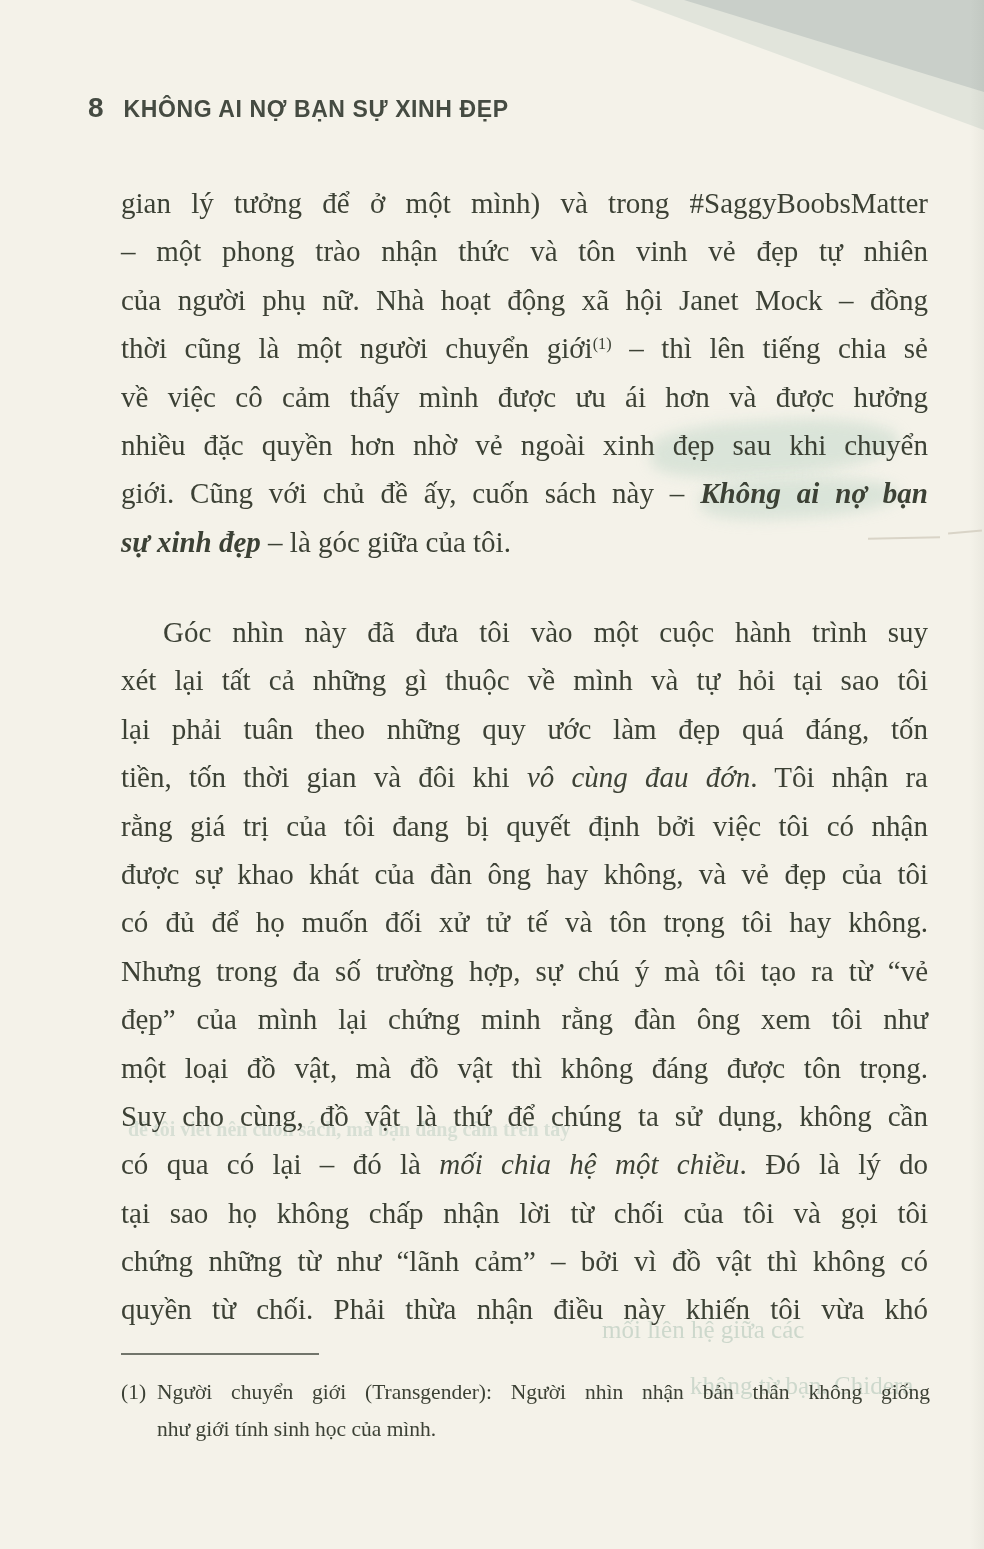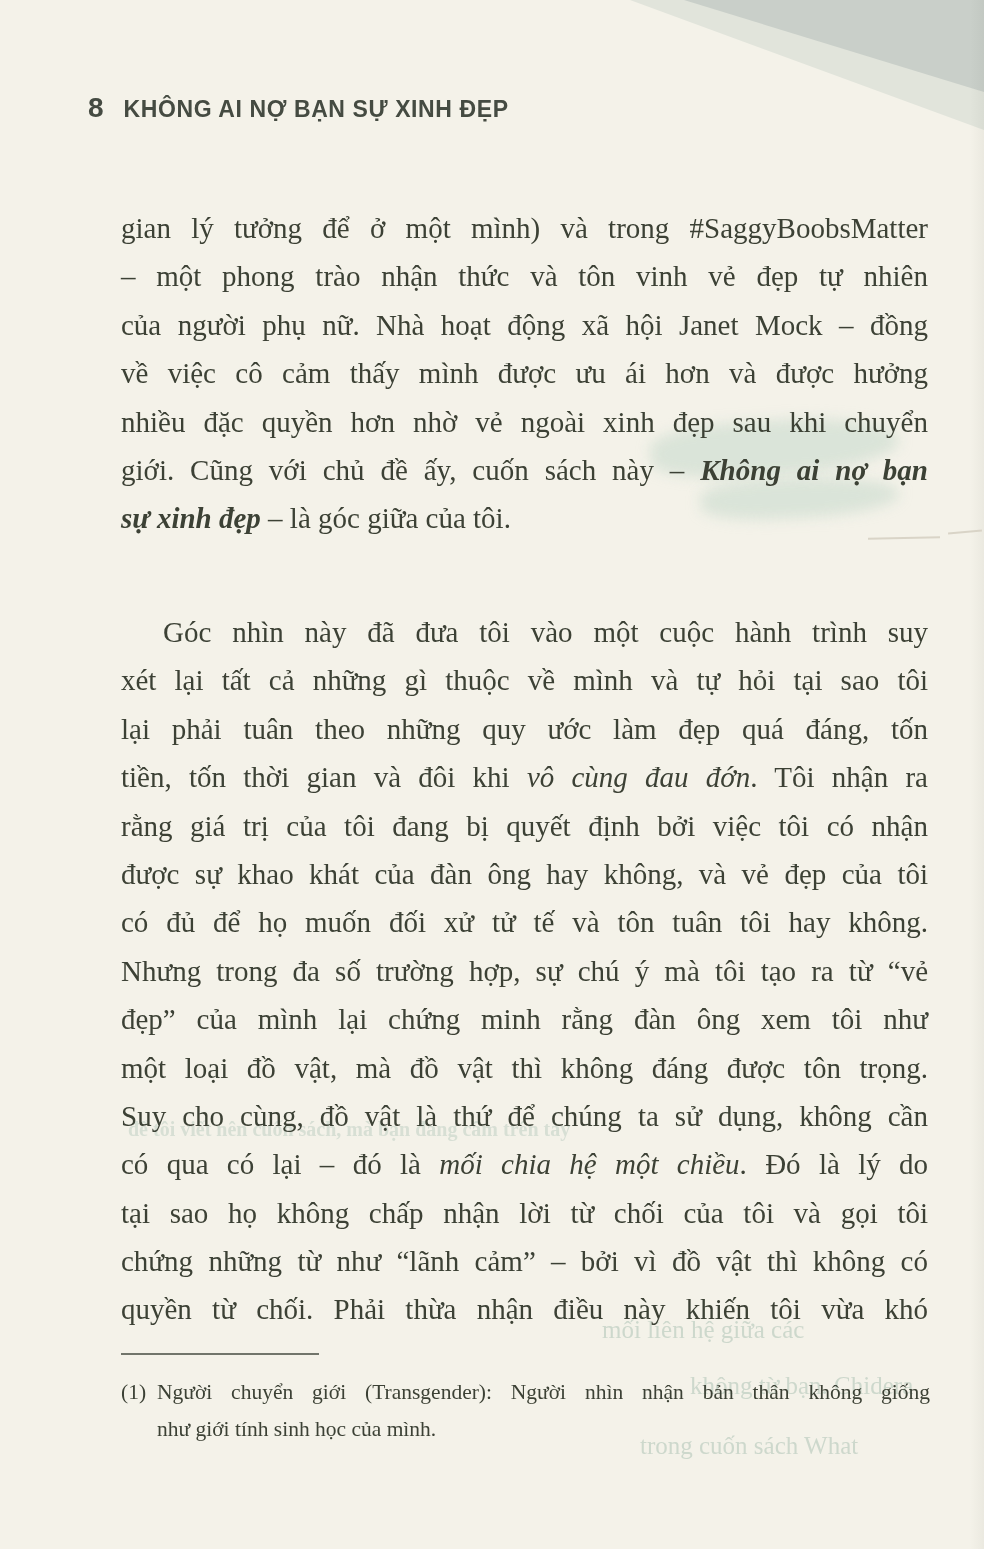--- a/index.html
+++ b/index.html
@@ -34,21 +34,21 @@
     color:#454b42;
   }
   .page-num { font-size:28px; }
   .running-title { font-size:23px; letter-spacing:0.6px; }
 
   
   .para {
     position:absolute; left:121px; width:807px;
     font-size:29px; color:#3c4135;
   }
-  .para-1 { top:204px; }
+  .para-1 { top:179px; }
   .para-2 { top:608px; }
   .line {
     display:block; line-height:48.4px; height:48.4px;
     text-align:justify; text-align-last:justify;
     white-space:normal;
   }
   .line.line-last { text-align-last:left; }
   .indent-first .line:first-child { text-indent:42px; }
   .i  { font-style:italic; }
   .bi { font-style:italic; font-weight:700; }
@@ -97,45 +97,45 @@
   <div class="corner-dark"></div>
   <div class="right-shade"></div>
   <div class="scratch scratch-1"></div>
   <div class="scratch scratch-2"></div>
 
   <div class="bleed-blob blob-a"></div>
   <div class="bleed-blob blob-b"></div>
   <div class="bleed bleed-1">để tôi viết nên cuốn sách, mà bạn đang cầm trên tay</div>
   <div class="bleed bleed-2">mối liên hệ giữa các</div>
   <div class="bleed bleed-3">không từ bạn. Chidera</div>
-  <div class="bleed bleed-4">trong cuốn sách What</div>
 
   <div class="header">
     <span class="page-num">8</span>
     <span class="running-title">KHÔNG AI NỢ BẠN SỰ XINH ĐẸP</span>
   </div>
 
   <div class="para para-1">
       <div class="line"><span>gian lý tưởng để ở một mình) và trong #SaggyBoobsMatter</span></div>
       <div class="line"><span>– một phong trào nhận thức và tôn vinh vẻ đẹp tự nhiên</span></div>
       <div class="line"><span>của người phụ nữ. Nhà hoạt động xã hội Janet Mock – đồng</span></div>
+      <div class="line"><span>thời cũng là một người chuyển giới</span><span class="sup">(1)</span><span> – thì lên tiếng chia sẻ</span></div>
       <div class="line"><span>về việc cô cảm thấy mình được ưu ái hơn và được hưởng</span></div>
       <div class="line"><span>nhiều đặc quyền hơn nhờ vẻ ngoài xinh đẹp sau khi chuyển</span></div>
       <div class="line"><span>giới. Cũng với chủ đề ấy, cuốn sách này – </span><span class="bi">Không ai nợ bạn</span></div>
       <div class="line line-last"><span class="bi">sự xinh đẹp</span><span> – là góc giữa của tôi.</span></div>
     </div>
 
   <div class="para para-2 indent-first">
       <div class="line"><span>Góc nhìn này đã đưa tôi vào một cuộc hành trình suy</span></div>
       <div class="line"><span>xét lại tất cả những gì thuộc về mình và tự hỏi tại sao tôi</span></div>
       <div class="line"><span>lại phải tuân theo những quy ước làm đẹp quá đáng, tốn</span></div>
       <div class="line"><span>tiền, tốn thời gian và đôi khi </span><span class="i">vô cùng đau đớn</span><span>. Tôi nhận ra</span></div>
       <div class="line"><span>rằng giá trị của tôi đang bị quyết định bởi việc tôi có nhận</span></div>
       <div class="line"><span>được sự khao khát của đàn ông hay không, và vẻ đẹp của tôi</span></div>
-      <div class="line"><span>có đủ để họ muốn đối xử tử tế và tôn tuân tôi hay không.</span></div>
+      <div class="line"><span>có đủ để họ muốn đối xử tử tế và tôn trọng tôi hay không.</span></div>
       <div class="line"><span>Nhưng trong đa số trường hợp, sự chú ý mà tôi tạo ra từ “vẻ</span></div>
       <div class="line"><span>đẹp” của mình lại chứng minh rằng đàn ông xem tôi như</span></div>
       <div class="line"><span>một loại đồ vật, mà đồ vật thì không đáng được tôn trọng.</span></div>
       <div class="line"><span>Suy cho cùng, đồ vật là thứ để chúng ta sử dụng, không cần</span></div>
       <div class="line"><span>có qua có lại – đó là </span><span class="i">mối chia hệ một chiều</span><span>. Đó là lý do</span></div>
       <div class="line"><span>tại sao họ không chấp nhận lời từ chối của tôi và gọi tôi</span></div>
       <div class="line"><span>chứng những từ như “lãnh cảm” – bởi vì đồ vật thì không có</span></div>
       <div class="line"><span>quyền từ chối. Phải thừa nhận điều này khiến tôi vừa khó</span></div>
     </div>
 

